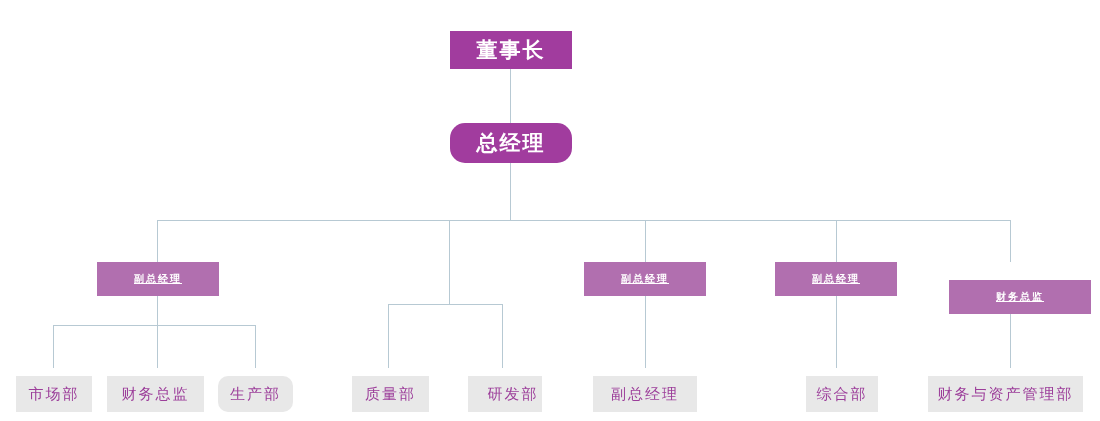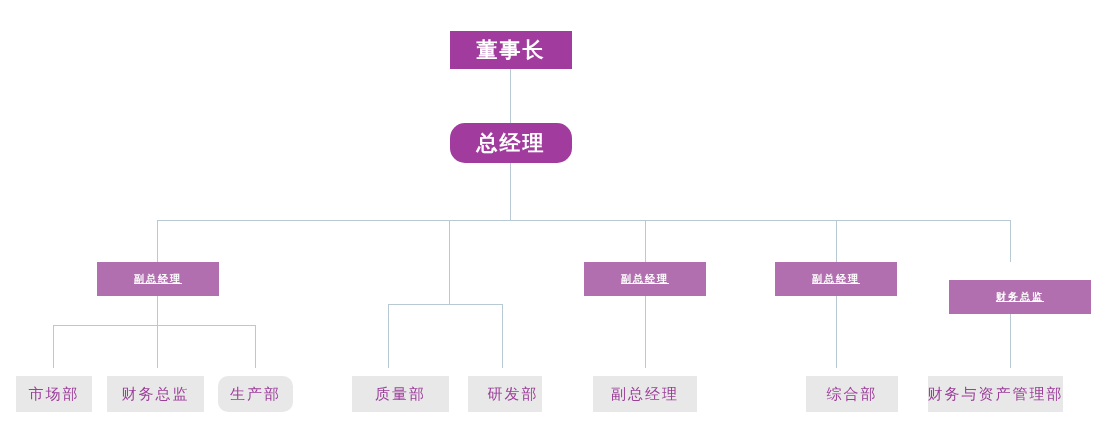--- a/index.html
+++ b/index.html
@@ -100,19 +100,19 @@
   <div class="node lvl-top" style="left:450px; top:123px; height:40px;border-radius:15px;">总经理</div>
 
   <div class="node lvl-mid" style="left:97px;  top:262px; width:122px;">副总经理</div>
   <div class="node lvl-mid" style="left:584px; top:262px; width:122px;">副总经理</div>
   <div class="node lvl-mid" style="left:775px; top:262px; width:122px;">副总经理</div>
   <div class="node lvl-mid" style="left:949px; top:280px; width:142px;">财务总监</div>
 
   <div class="node lvl-leaf" style="left:16px;  top:368px; width:76px;">市场部</div>
   <div class="node lvl-leaf" style="left:107px; top:368px; width:97px;">财务总监</div>
   <div class="node lvl-leaf" style="left:218px; top:368px; width:75px;border-radius:10px;">生产部</div>
-  <div class="node lvl-leaf" style="left:352px; top:368px; width:97px;text-align:center;">质量部</div>
+  <div class="node lvl-leaf" style="left:352px; top:368px; width:77px;text-align:center;">质量部</div>
   <div class="node lvl-leaf" style="left:468px; top:368px; width:74px;padding-left:16px;">研发部</div>
   <div class="node lvl-leaf" style="left:593px; top:368px; width:104px;">副总经理</div>
-  <div class="node lvl-leaf" style="left:806px; top:368px; width:92px;">综合部</div>
-  <div class="node lvl-leaf" style="left:928px; top:368px; width:135px;">财务与资产管理部</div>
+  <div class="node lvl-leaf" style="left:806px; top:368px; width:72px;">综合部</div>
+  <div class="node lvl-leaf" style="left:928px; top:368px; width:155px;">财务与资产管理部</div>
 
 </div>
 
 </body></html>

